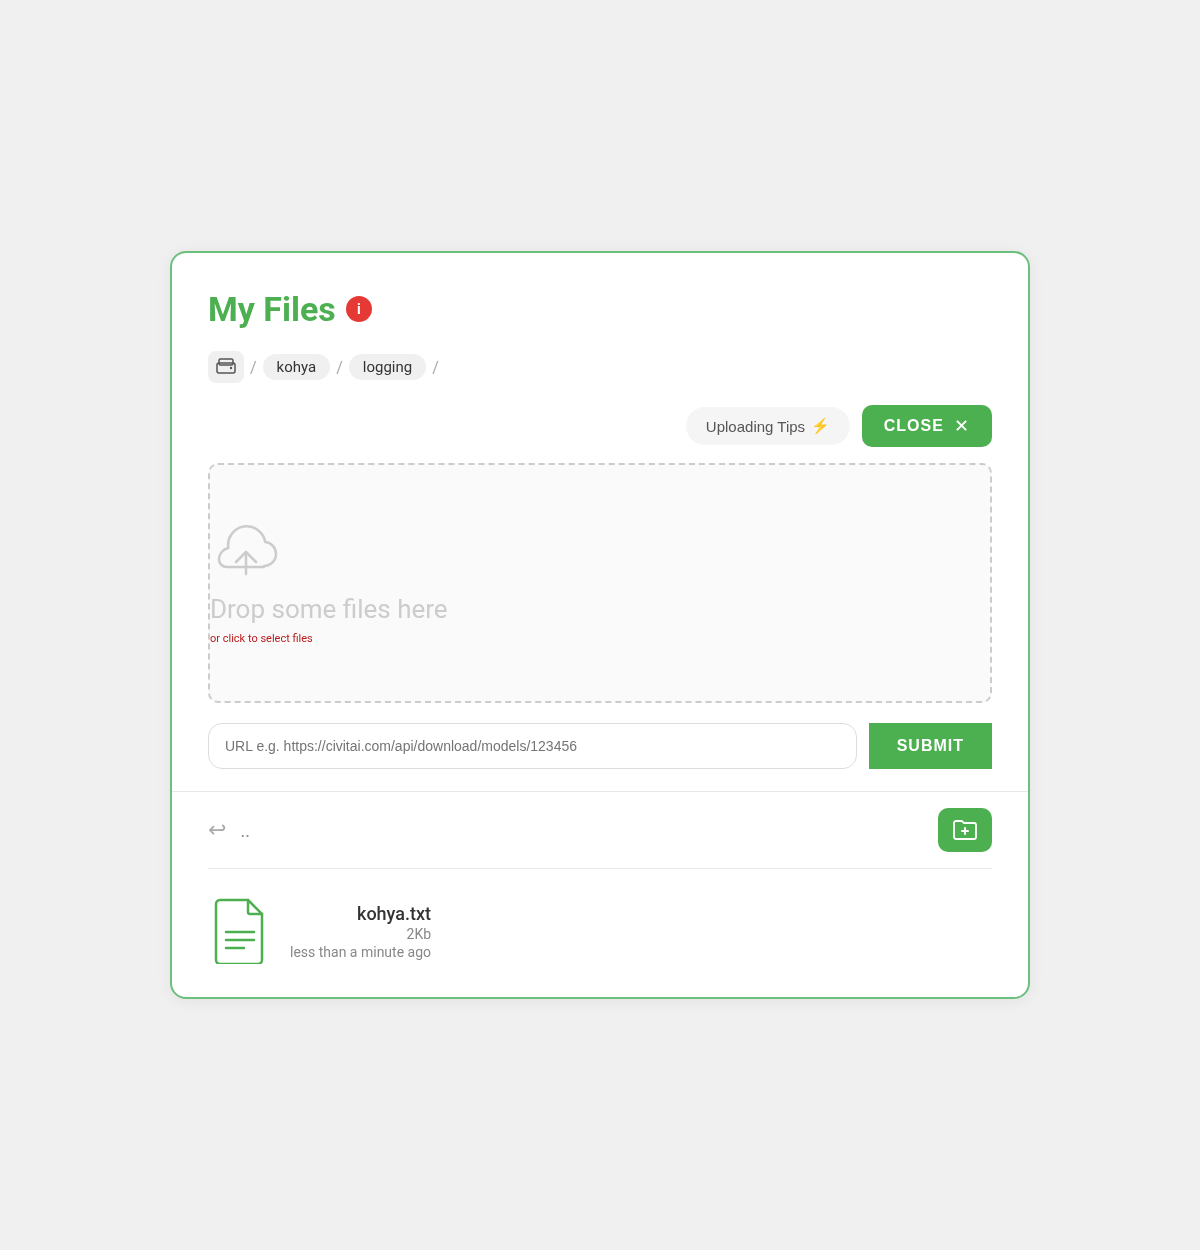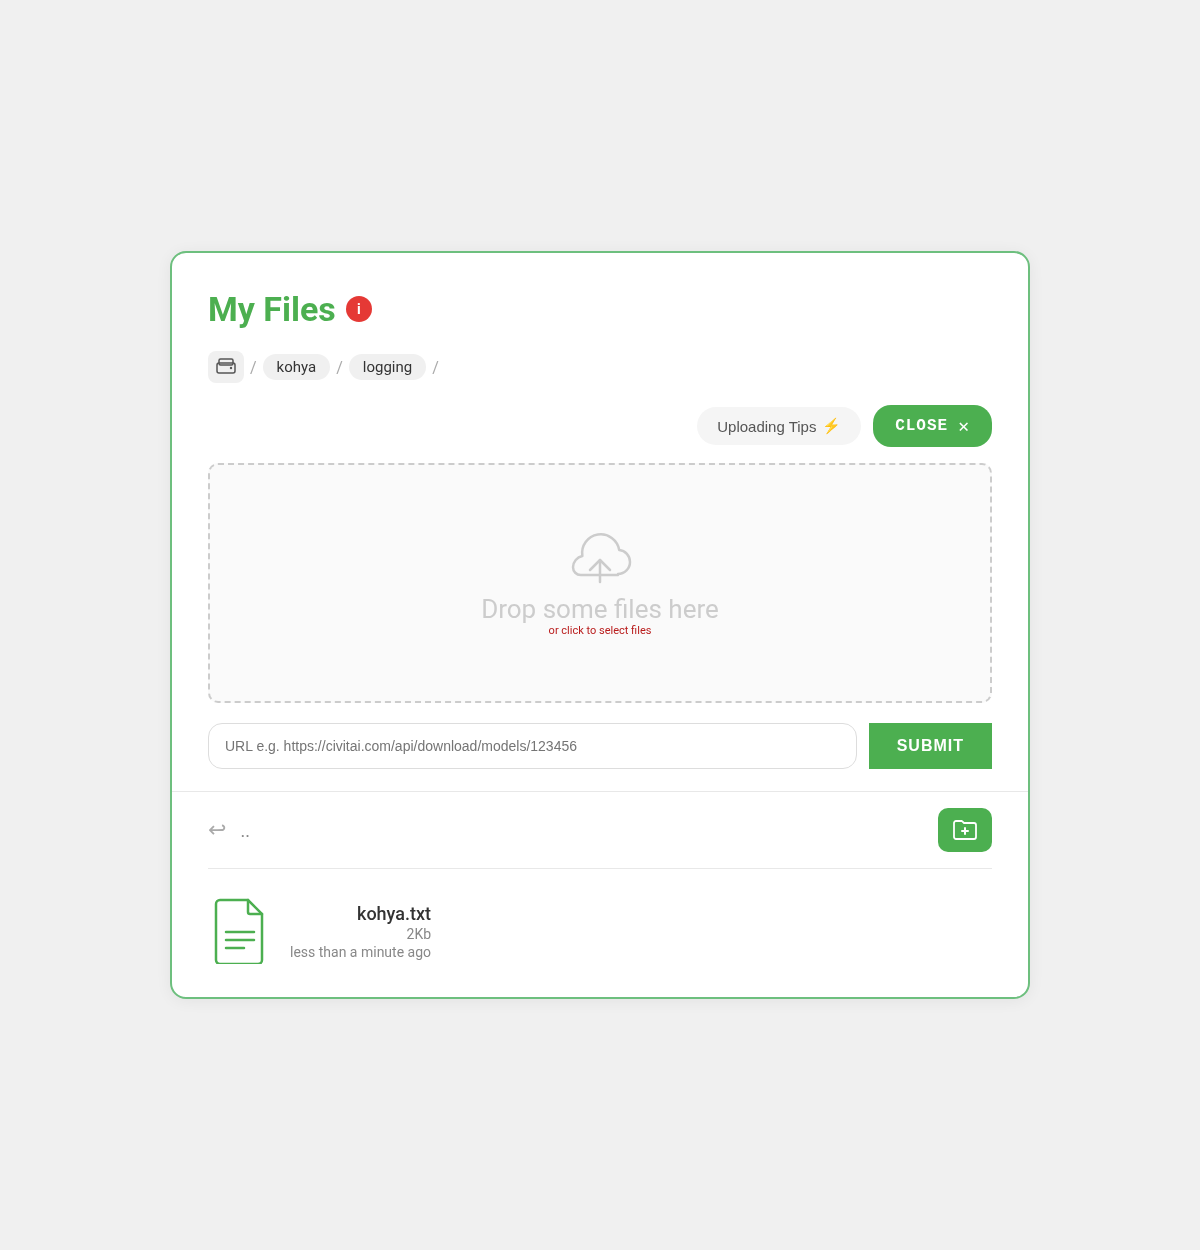--- a/index.html
+++ b/index.html
@@ -95,46 +95,45 @@
       align-items: flex-end;
       gap: 6px;
     }
     .uploading-tips-btn .bolt {
       color: #555;
       font-size: 15px;
     }
     .close-btn {
       background: #4caf50;
       border: none;
-      border-radius: 18px;
+      border-radius: 10px;
       padding: 10px 22px;
       font-size: 16px;
       font-weight: 700;
       color: #fff;
       cursor: pointer;
       display: flex;
       align-items: center;
       gap: 10px;
       letter-spacing: 1px;
-      font-family: Liberation Mono, monospace;
     }
     .close-btn .x-icon {
       font-size: 18px;
       font-weight: 300;
     }
     
     .drop-zone {
       border: 2px dashed #ccc;
       border-radius: 10px;
       height: 240px;
       display: flex;
       flex-direction: column;
-      align-items: center;
-      justify-content: center;
-      gap: 0;
+      align-items: flex-start;
+      justify-content: center;
+      gap: 8px;
       margin-bottom: 20px;
       cursor: pointer;
       background: #fafafa;
     }
     .cloud-icon {
       color: #ccc;
     }
     .drop-zone-primary {
       font-size: 26px;
       color: #ccc;

